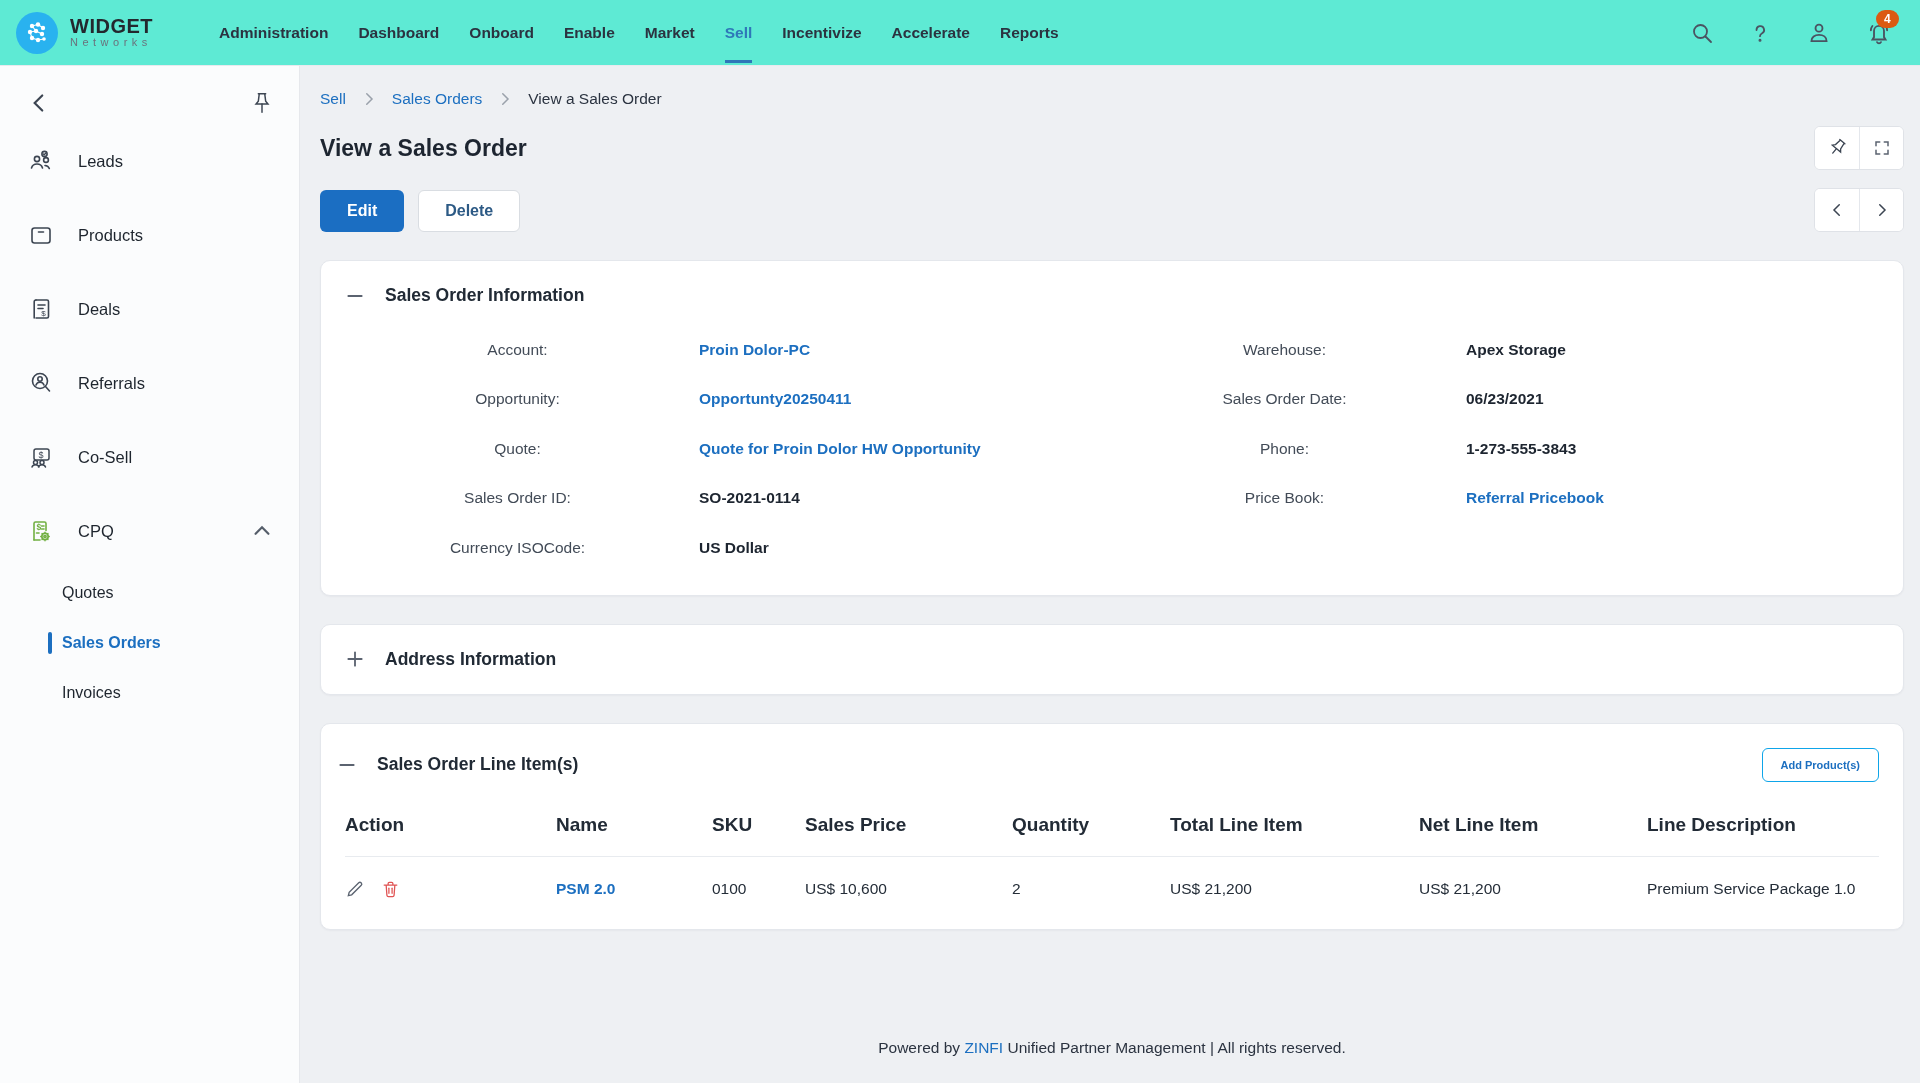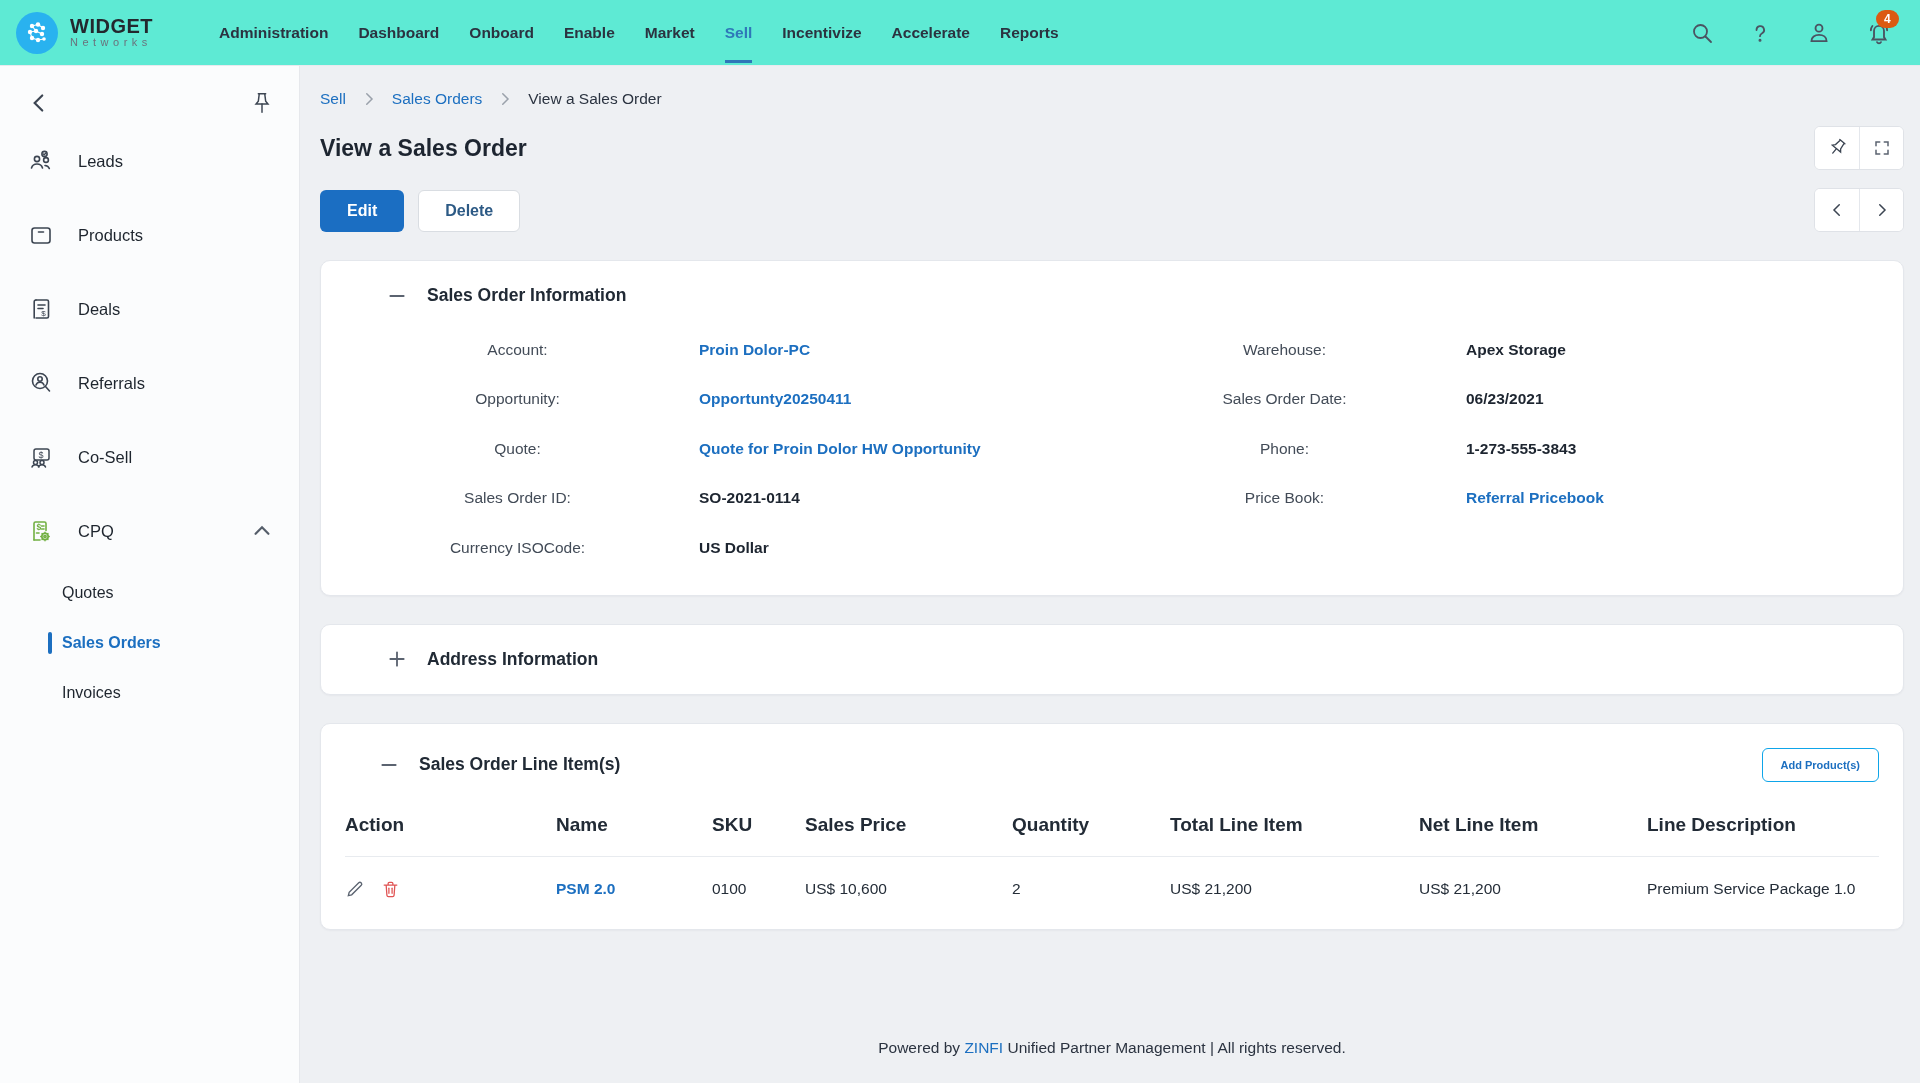--- a/index.html
+++ b/index.html
@@ -74,21 +74,21 @@
     padding:11px 26px; border:1px solid transparent;
     font-family:"Liberation Sans", sans-serif;
   }
   .btn.primary { background:#1b6ec2; color:#ffffff; }
   .btn.secondary { background:#ffffff; color:#2d5a85; border-color:#d9dde2; margin-left:14px; }
   
   .card {
     background:#fff; border:1px solid #e4e7ec; border-radius:10px;
     box-shadow:0 1px 2px rgba(25,34,50,.04); margin-top:28px;
   }
-  .card-head { display:flex; align-items:center; gap:20px; padding:24px 24px 8px 24px;margin-left:42px; }
+  .card-head { display:flex; align-items:center; gap:20px; padding:24px 24px 8px 24px; }
   .card-head.pad { padding:24px; }
   .toggle-icon { cursor:pointer; display:flex; color:#5b6370; }
   .card-title { font-size:17.5px; font-weight:700; color:#212a35; }
   .info-cols { display:flex; padding:26px 24px 38px 24px; }
   .info-col { flex:1; display:flex; flex-direction:column; gap:30px; }
   .field { display:flex; font-size:15.5px; line-height:1.25; }
   .flabel { width:345px; text-align:center; color:#424b57; flex:none; }
   .fvalue { margin-left:9px; color:#1d2530; font-weight:600; }
   .fvalue.link { color:#1c6fc0; font-weight:600; text-decoration:none; cursor:pointer; }
   .addprod {

